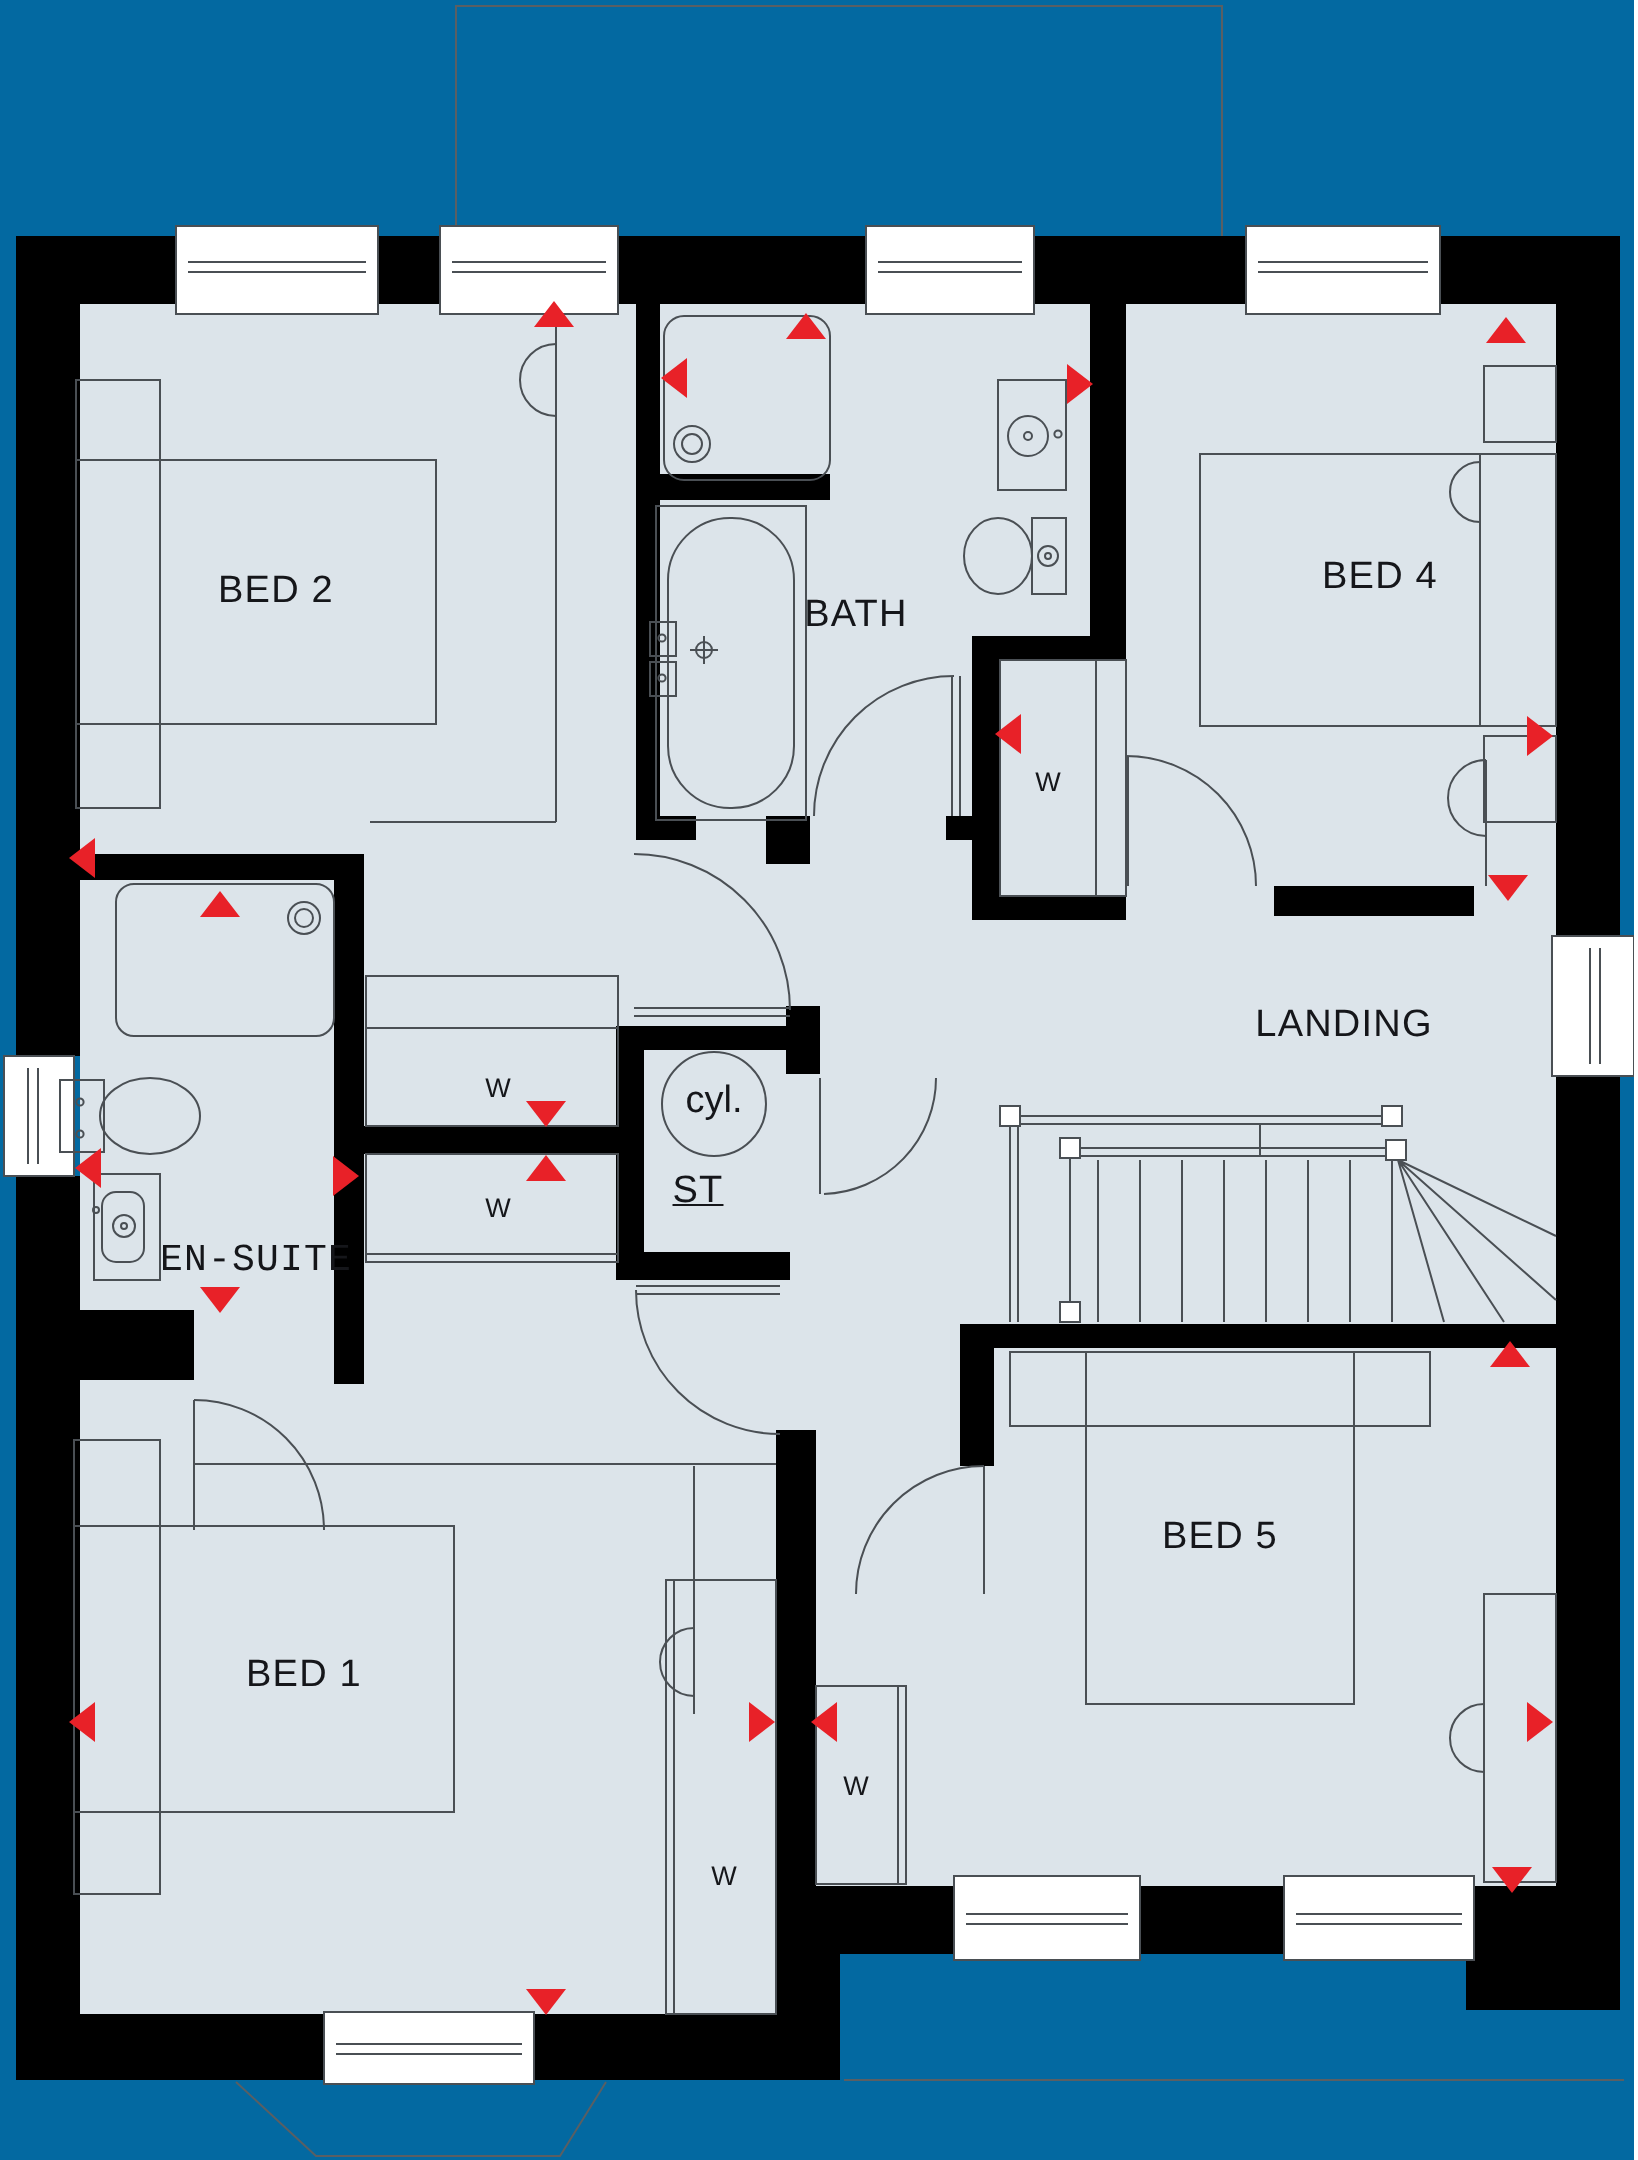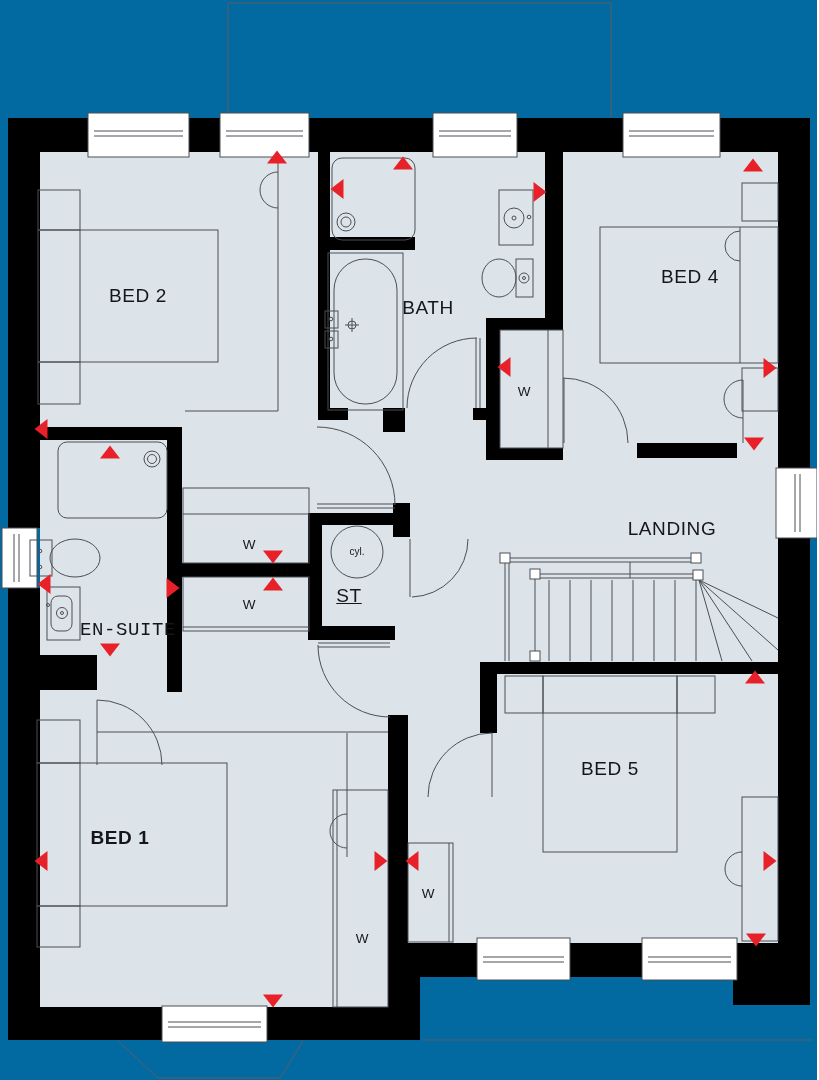--- a/index.html
+++ b/index.html
@@ -8,21 +8,21 @@
   .plan svg{position:absolute;left:0;top:0;}
   .floor{fill:var(--floor,#dce4ea);}
   .wall{fill:var(--wall,#000);}
   .win{fill:#ffffff;stroke:var(--line,#4a4f54);stroke-width:1;}
   .ln{fill:none;stroke:var(--line,#4a4f54);stroke-width:1;}
   .post{fill:#ffffff;stroke:var(--line,#4a4f54);stroke-width:1;}
   .outl{fill:none;stroke:#5a5f63;stroke-width:1;}
   .room-label{position:absolute;transform:translate(-50%,-50%);font-size:19px;
         color:#15161a;letter-spacing:.6px;white-space:nowrap;}
   .w-label{font-size:13.5px;letter-spacing:0;}
-  .cyl-label{font-size:10px;letter-spacing:0;}
+  .cyl-label{font-size:19px;letter-spacing:0;}
   .marker{position:absolute;width:0;height:0;border-style:solid;transform:translate(-50%,-50%);}
   .marker.up{border-width:0 10px 13px 10px;border-color:transparent transparent var(--marker,#e82128) transparent;}
   .marker.down{border-width:13px 10px 0 10px;border-color:var(--marker,#e82128) transparent transparent transparent;}
   .marker.left{border-width:10px 13px 10px 0;border-color:transparent var(--marker,#e82128) transparent transparent;}
   .marker.right{border-width:10px 0 10px 13px;border-color:transparent transparent transparent var(--marker,#e82128);}
 </style>
 </head>
 <body>
 
 <div class="plan">
@@ -209,25 +209,25 @@
       <rect class="post" x="500" y="553" width="10" height="10"></rect>
       <rect class="post" x="530" y="569" width="10" height="10"></rect>
       <rect class="post" x="530" y="651" width="10" height="10"></rect>
       <rect class="post" x="691" y="553" width="10" height="10"></rect>
       <rect class="post" x="693" y="570" width="10" height="10"></rect>
     </g>
   </svg>
 
   <div class="room-label" style="left:138px;top:296px;">BED 2</div>
   <div class="room-label" style="left:428px;top:308px;">BATH</div>
-  <div class="room-label" style="left:690px;top:277px;">BED 4</div>
+  <div class="room-label" style="left:690px;top:289px;">BED 4</div>
   <div class="room-label" style="left:128px;top:630px;font-family:Liberation Mono, monospace;">EN-SUITE</div>
   <div class="room-label" style="left:349px;top:596px;text-decoration:underline;">ST</div>
-  <div class="room-label" style="left:672px;top:529px;">LANDING</div>
-  <div class="room-label" style="left:120px;top:838px;font-weight:bold;">BED 1</div>
+  <div class="room-label" style="left:672px;top:513px;">LANDING</div>
+  <div class="room-label" style="left:152px;top:838px;">BED 1</div>
   <div class="room-label" style="left:610px;top:769px;">BED 5</div>
   <div class="room-label cyl-label" style="left:357px;top:551px;">cyl.</div>
 
   <div class="room-label w-label" style="left:249px;top:544px;">W</div>
   <div class="room-label w-label" style="left:249px;top:604px;">W</div>
   <div class="room-label w-label" style="left:524px;top:391px;">W</div>
   <div class="room-label w-label" style="left:428px;top:893px;">W</div>
   <div class="room-label w-label" style="left:362px;top:938px;">W</div>
 
   <div style="position:absolute;left:0;top:0;width:819px;height:1080px;">

